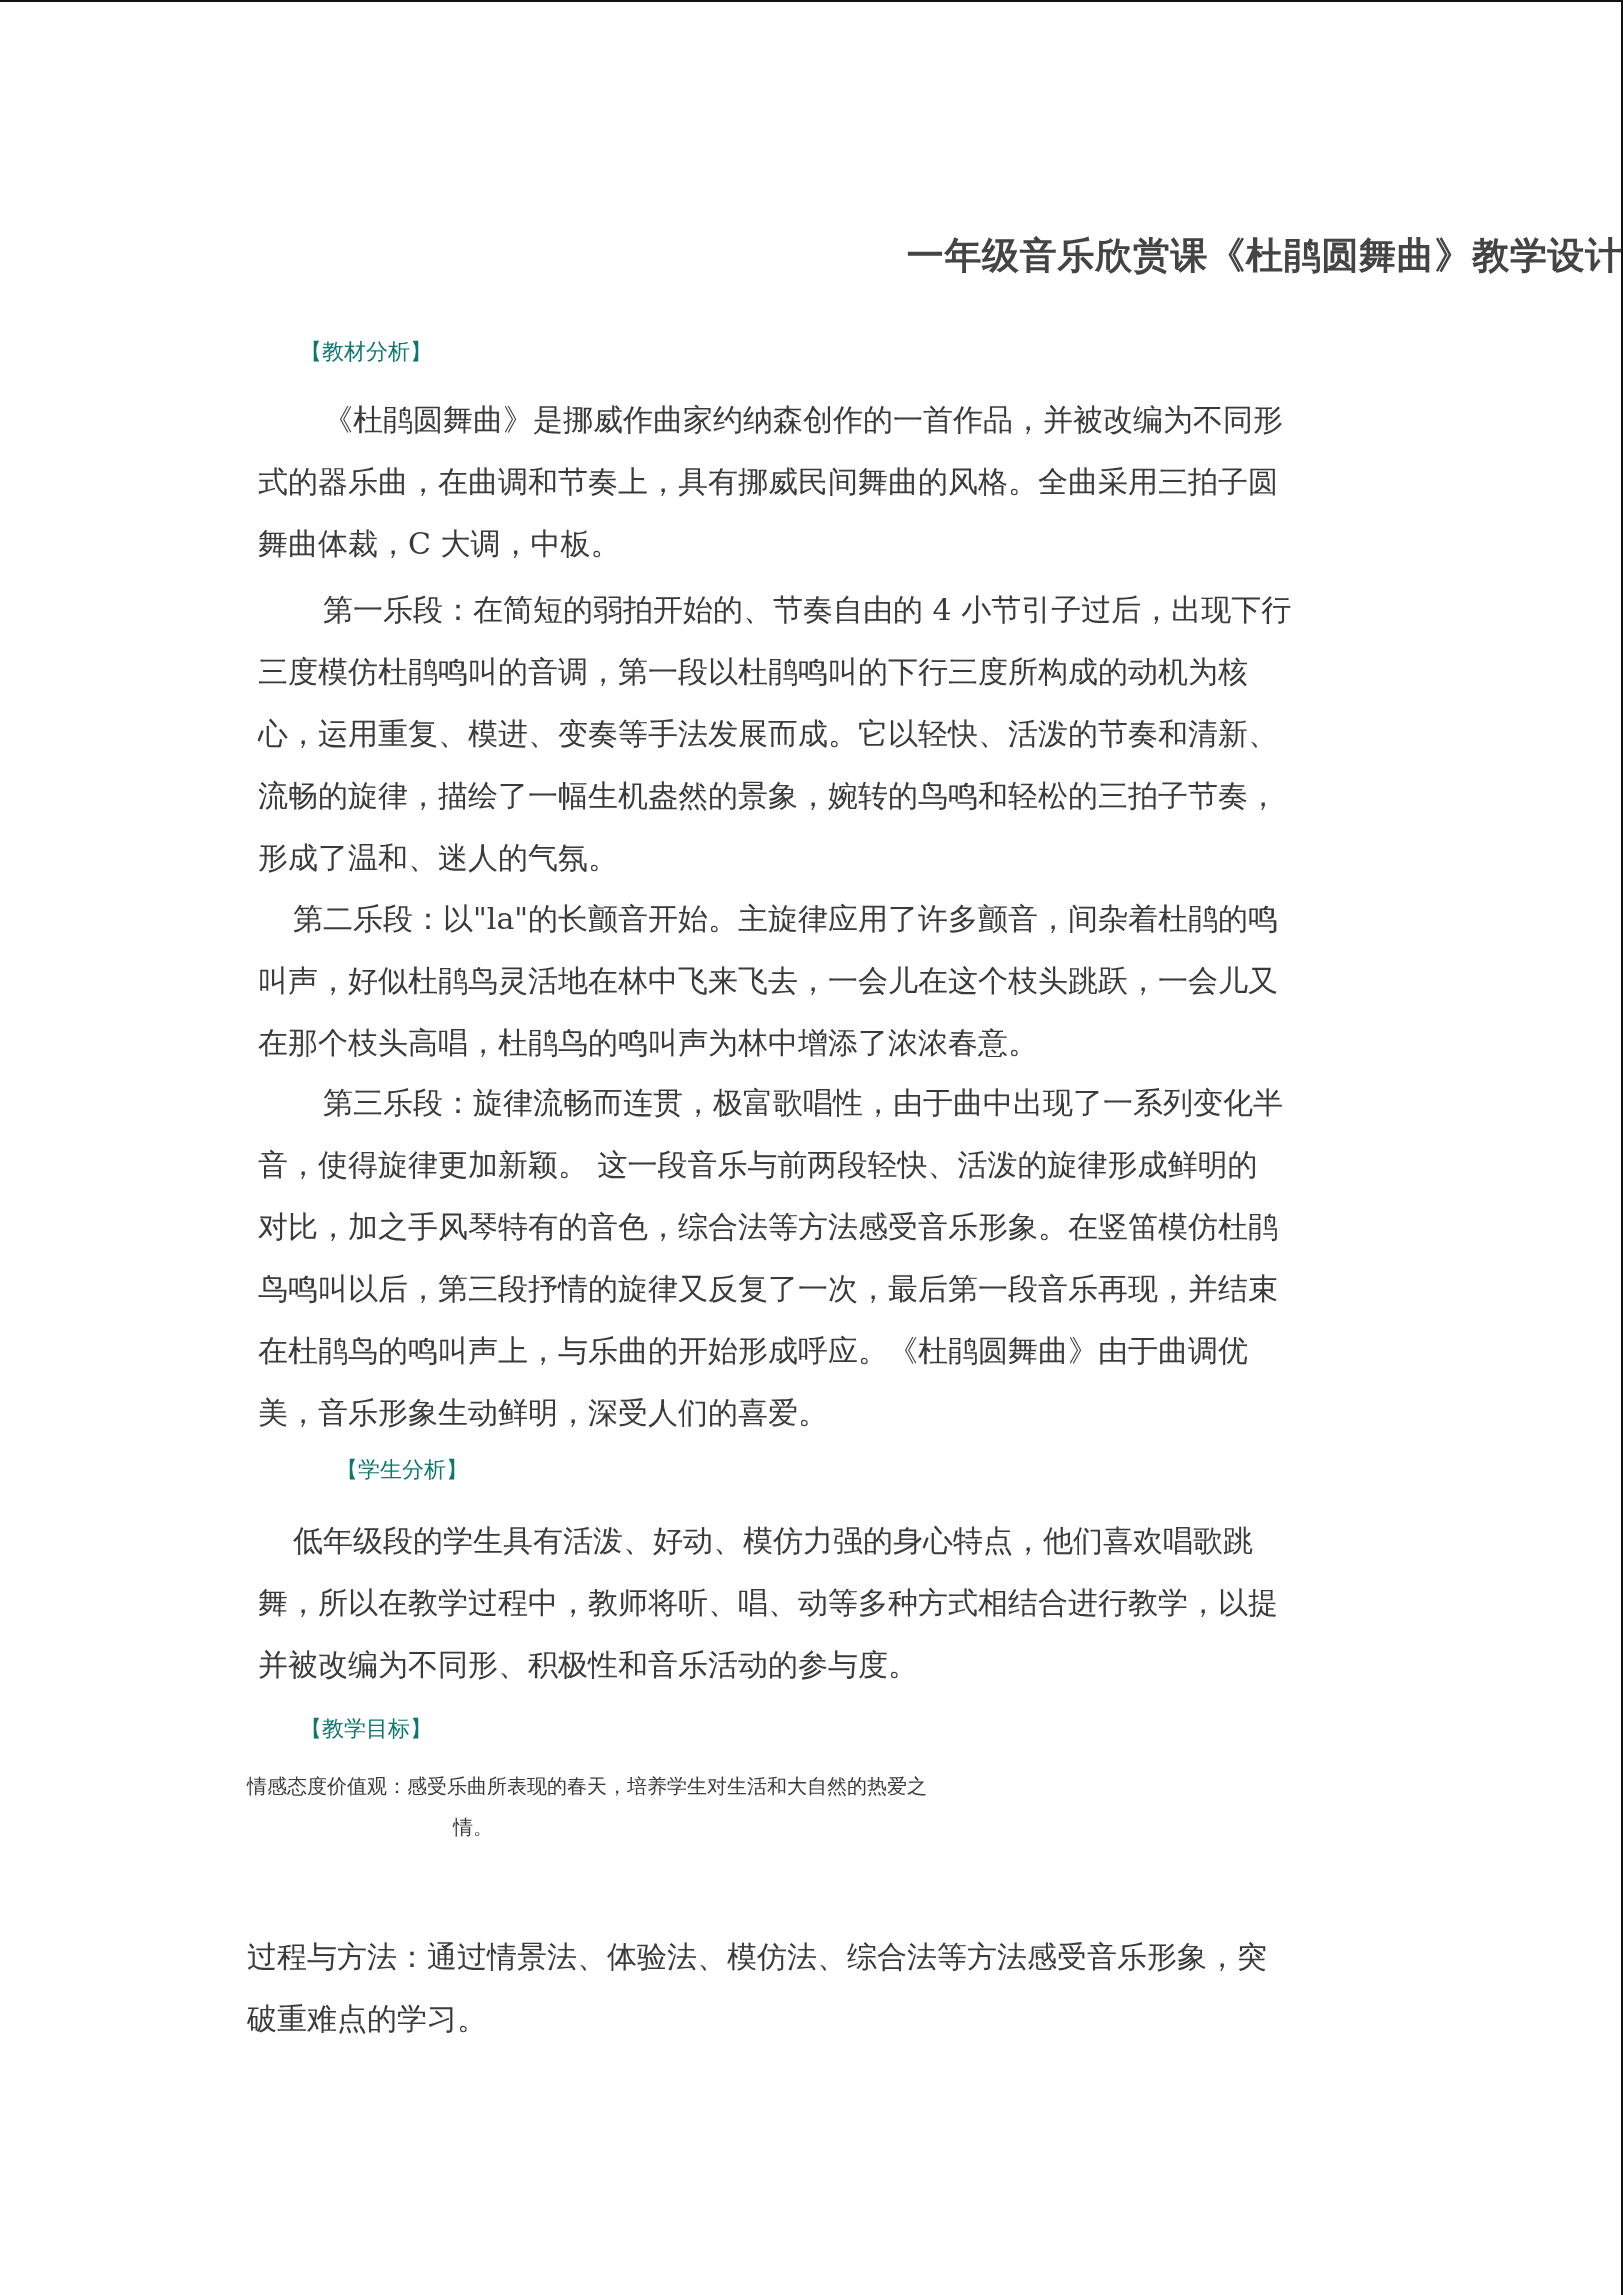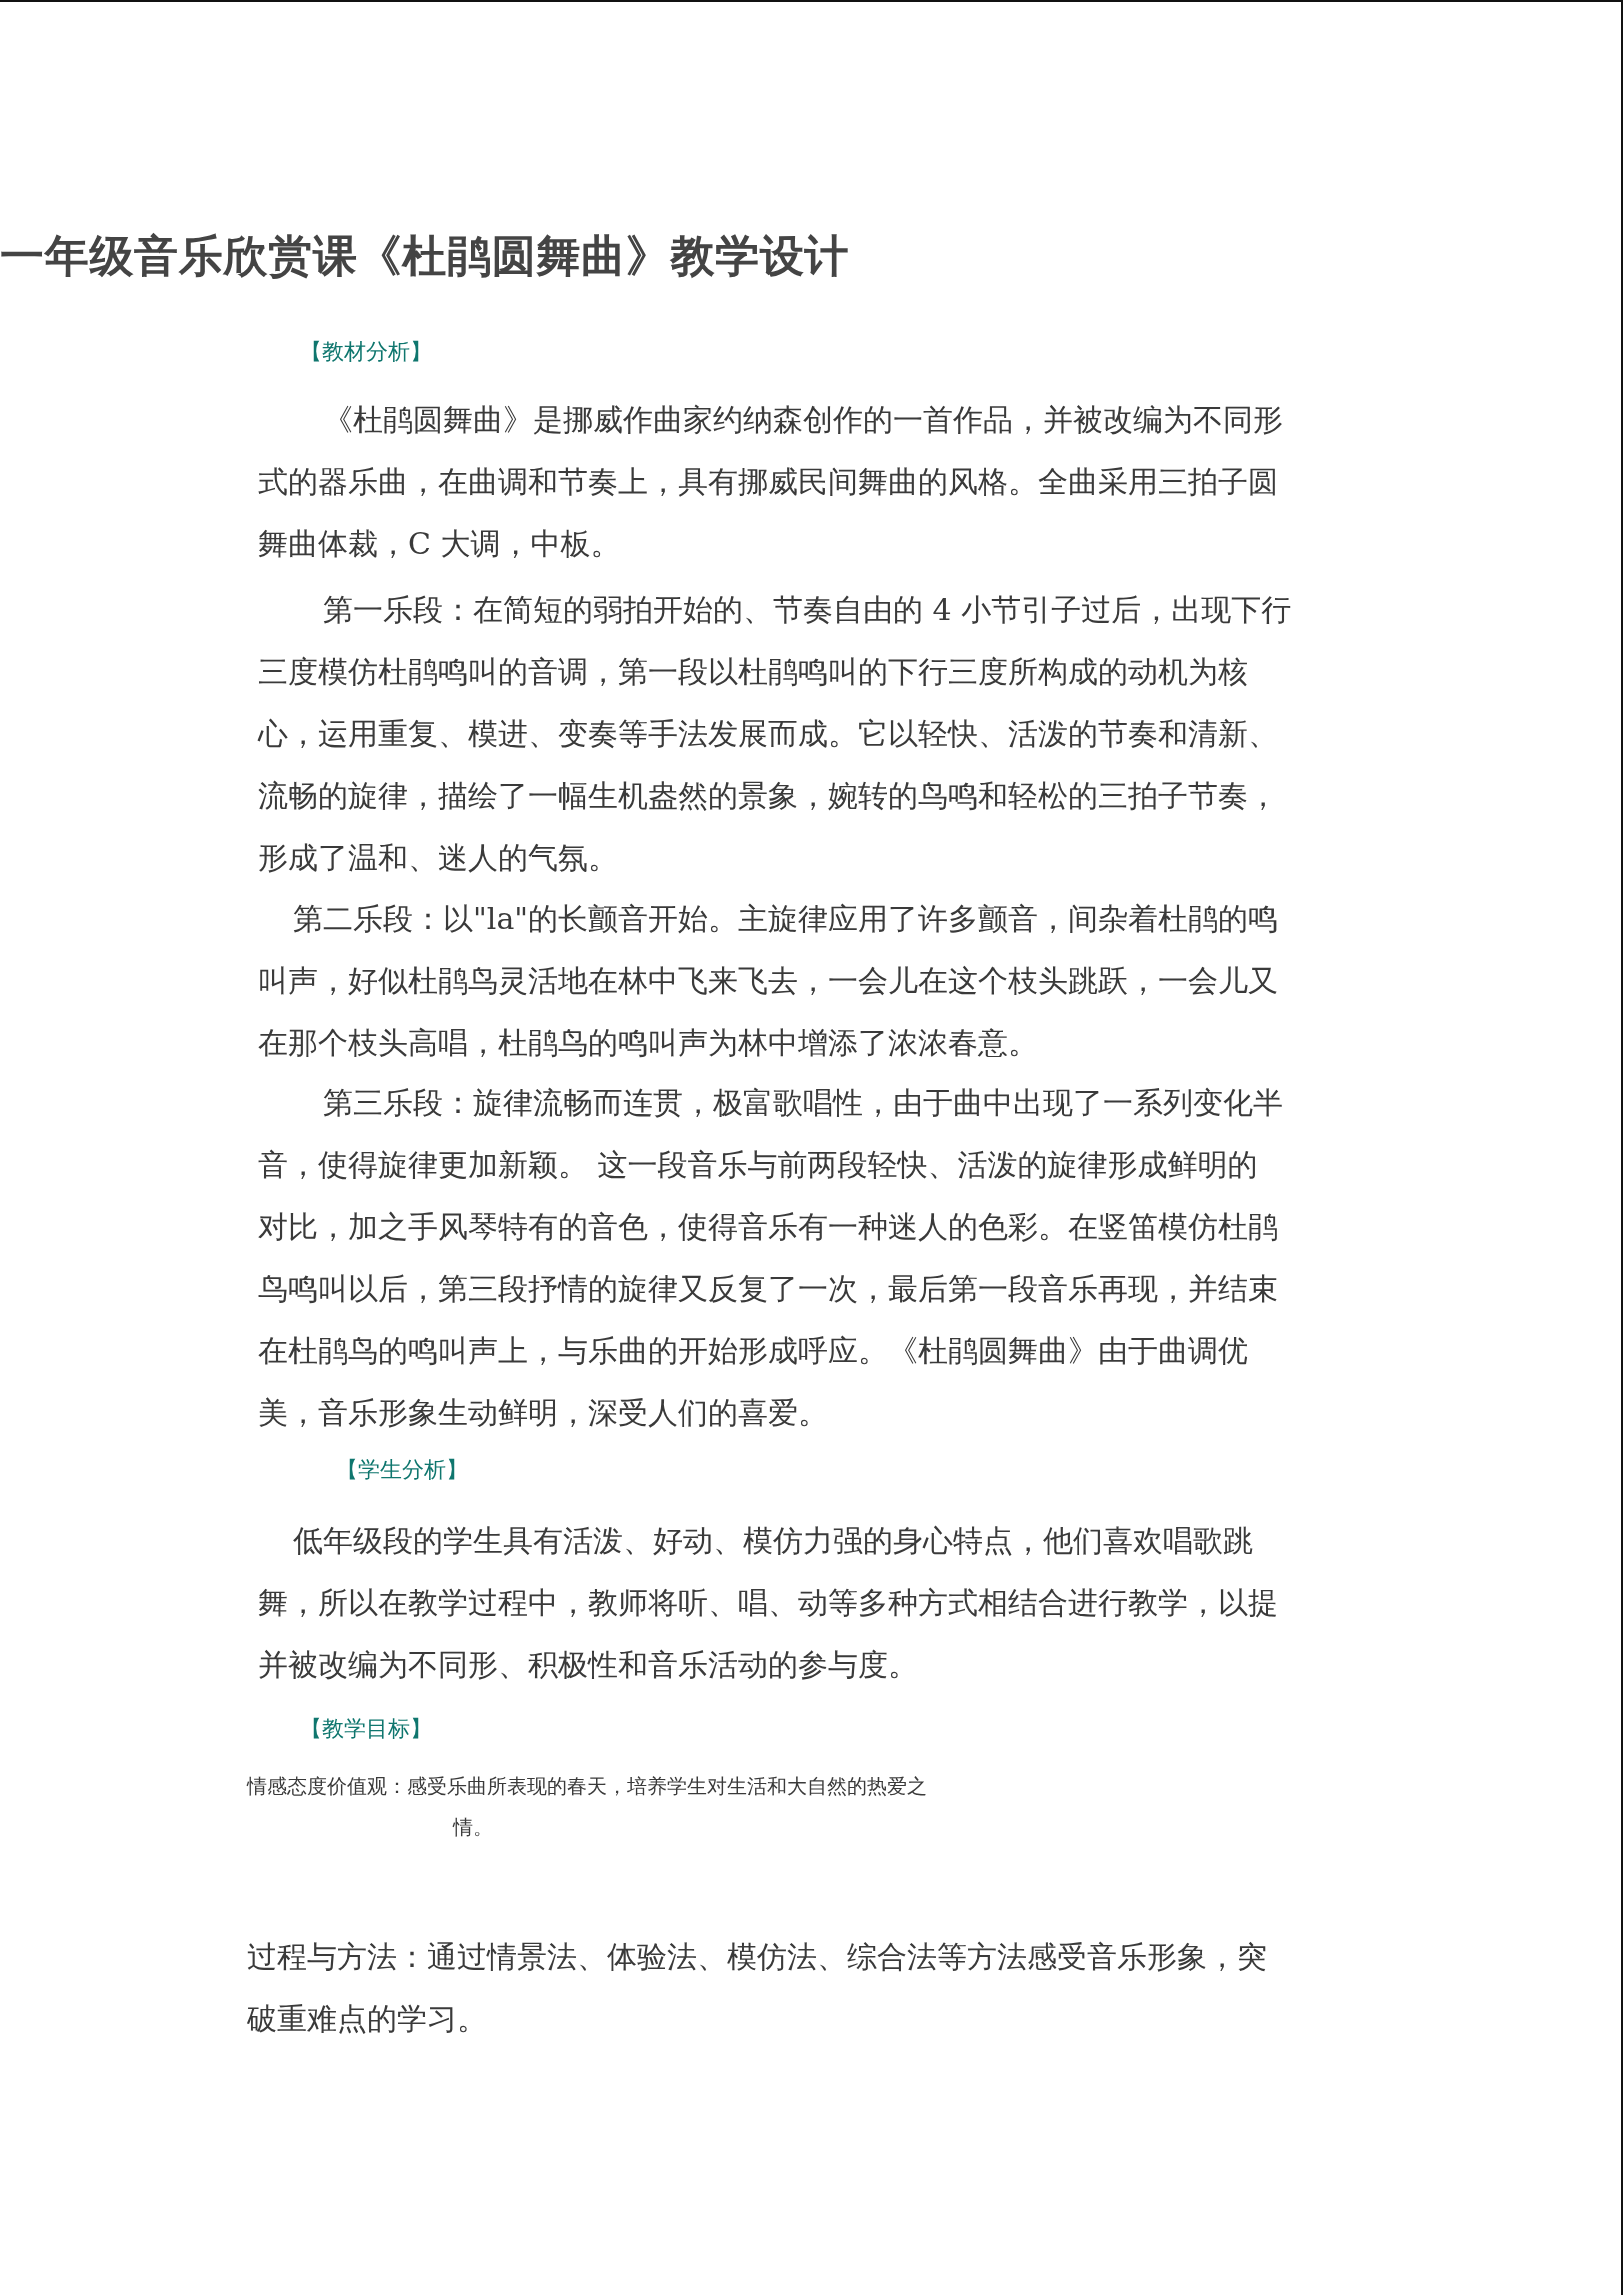--- a/index.html
+++ b/index.html
@@ -30,24 +30,24 @@
   .page {
     position: absolute;
     left: 0; top: 0;
     width: 1623px; height: 2295px;
   }
   .title {
     position: absolute;
     left: 0;
     top: 228px;
     width: 1623px;
-    text-align: left;
+    text-align: right;
     font-family: "DejaVu Sans", "Liberation Sans", sans-serif;
     font-weight: bold;
-    font-size: 44px;
+    font-size: 37px;
     line-height: 55px;
     color: #444444;
     letter-spacing: 0.7px;
   }
   .text-block {
     position: absolute;
     left: 258px;
     width: 1118px;
     font-size: 30px;
     line-height: 62px;
@@ -106,21 +106,21 @@
 
   <div class="text-block" style="top:888px;">
     <span class="line indent-1">第二乐段：以"la"的长颤音开始。主旋律应用了许多颤音，间杂着杜鹃的鸣</span>
     <span class="line">叫声，好似杜鹃鸟灵活地在林中飞来飞去，一会儿在这个枝头跳跃，一会儿又</span>
     <span class="line">在那个枝头高唱，杜鹃鸟的鸣叫声为林中增添了浓浓春意。</span>
   </div>
 
   <div class="text-block" style="top:1072px;">
     <span class="line indent-2">第三乐段：旋律流畅而连贯，极富歌唱性，由于曲中出现了一系列变化半</span>
     <span class="line">音，使得旋律更加新颖。 这一段音乐与前两段轻快、活泼的旋律形成鲜明的</span>
-    <span class="line">对比，加之手风琴特有的音色，使得音乐有一种迷人的色彩。在竖笛模仿杜鹃</span>
+    <span class="line">对比，加之手风琴特有的音色，综合法等方法感受音乐形象。在竖笛模仿杜鹃</span>
     <span class="line">鸟鸣叫以后，第三段抒情的旋律又反复了一次，最后第一段音乐再现，并结束</span>
     <span class="line">在杜鹃鸟的鸣叫声上，与乐曲的开始形成呼应。《杜鹃圆舞曲》由于曲调优</span>
     <span class="line">美，音乐形象生动鲜明，深受人们的喜爱。</span>
   </div>
 
   <div class="heading" style="top:1449px;margin-left:36px;">【学生分析】</div>
 
   <div class="text-block" style="top:1510px;">
     <span class="line indent-1">低年级段的学生具有活泼、好动、模仿力强的身心特点，他们喜欢唱歌跳</span>
     <span class="line">舞，所以在教学过程中，教师将听、唱、动等多种方式相结合进行教学，以提</span>

